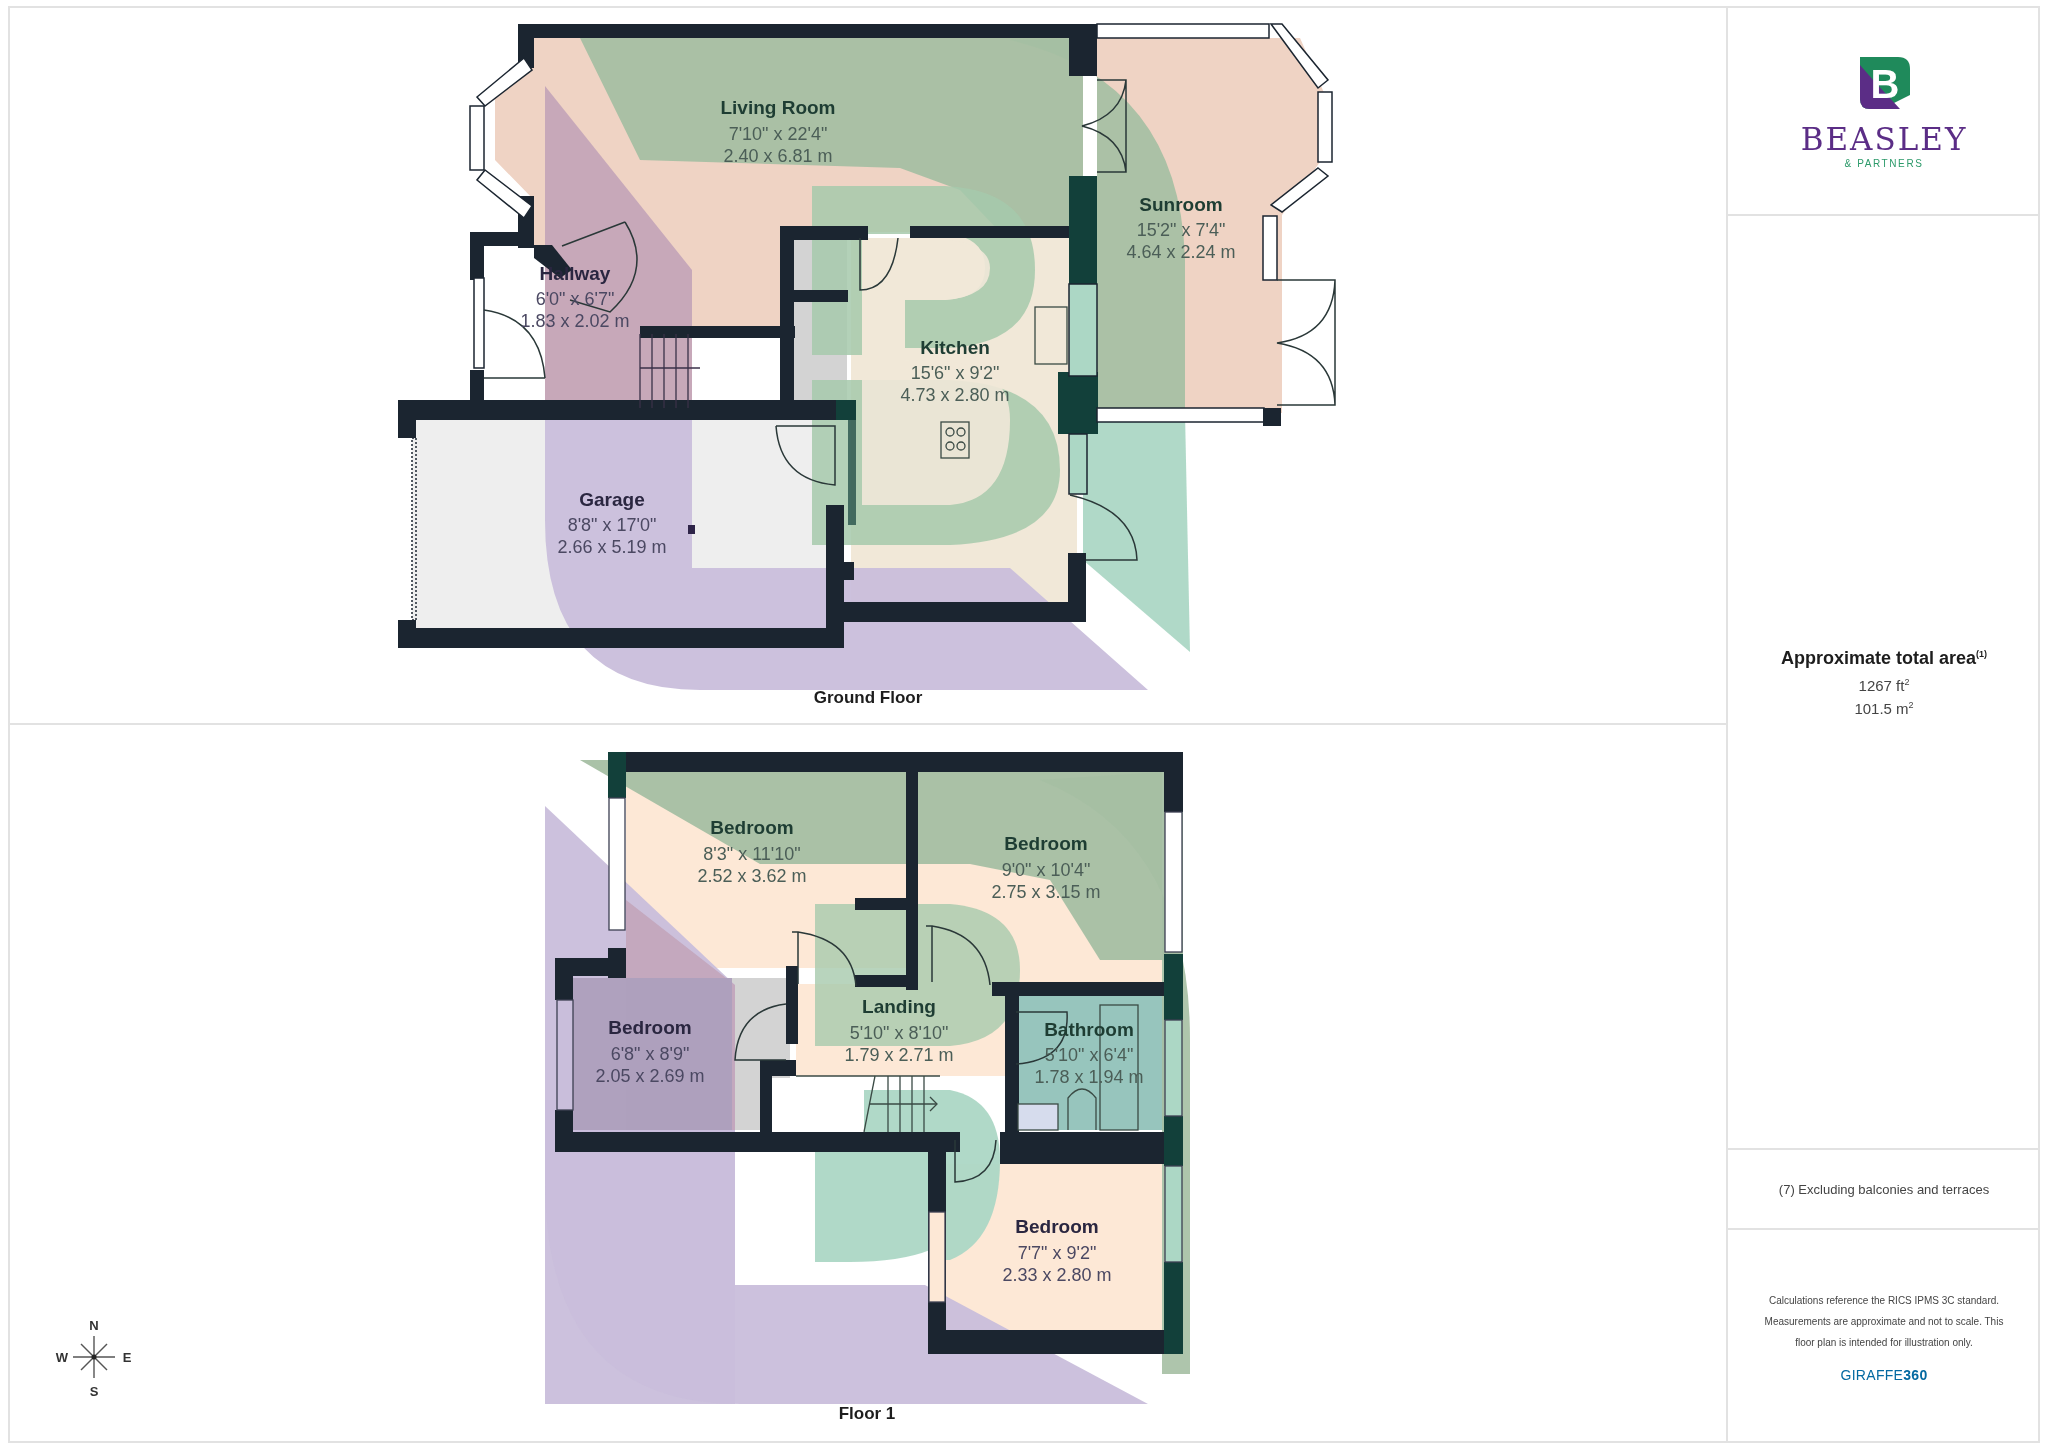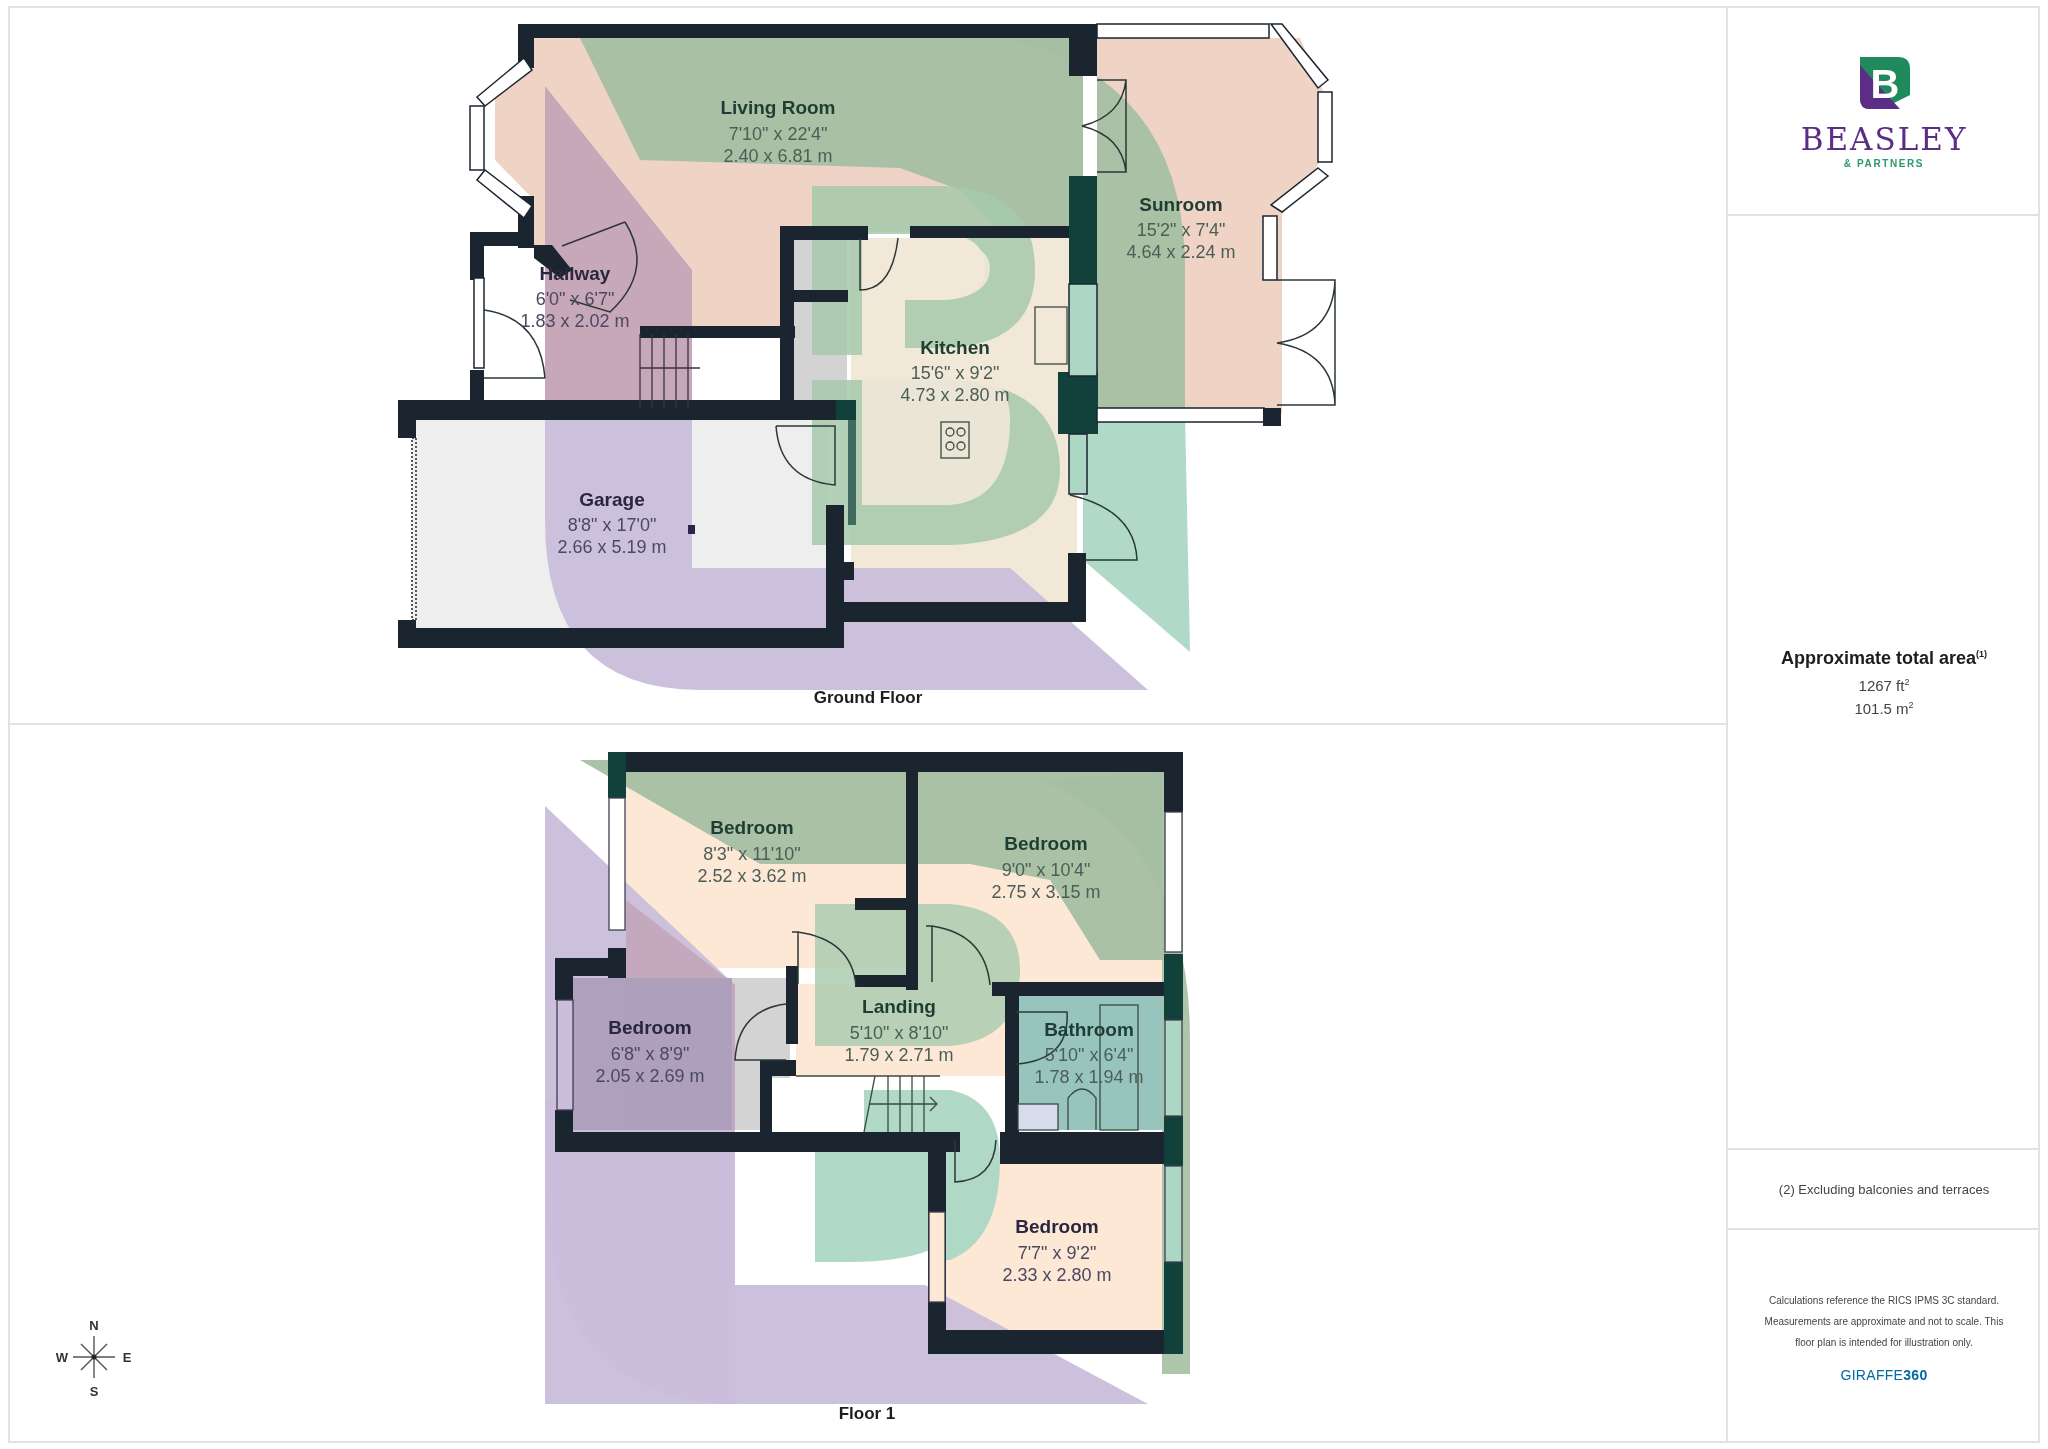--- a/index.html
+++ b/index.html
@@ -19,21 +19,21 @@
   .calc-sec { top: 1224px; height: 213px; border-bottom: none; }
   .area-title { font-weight: bold; font-size: 18px; color: #1d1d1d; }
   .area-title sup { font-size: 9px; font-weight: bold; }
   .area-val { font-size: 15px; color: #444; margin-top: 8px; }
   .area-val sup { font-size: 9px; }
   .footnote { font-size: 13px; color: #444; }
   .calc { font-size: 10px; color: #444; line-height: 21px; width: 250px; }
   .giraffe { font-size: 14px; color: #0369a1; margin-top: 14px; letter-spacing: 0.3px; }
   .giraffe b { font-weight: bold; }
   .brand-name { font-family: "DejaVu Serif", "Liberation Serif", serif; font-size: 31px; color: #5b2d86; letter-spacing: 2px; margin-top: 6px; text-align: right; }
-  .brand-sub { font-size: 10px; color: #2c9a6a; letter-spacing: 1.6px; font-weight: bold; margin-top: 1px; }
+  .brand-sub { font-size: 10px; color: #2c9a6a; letter-spacing: 1.6px; font-weight: normal; margin-top: 1px; }
   svg text { font-family: "Liberation Sans", "DejaVu Sans", sans-serif; }
   .rname { font-weight: bold; font-size: 19px; fill: #1e3d33; text-anchor: middle; }
   .rname.dark { fill: #2a2640; }
   .rdim { font-size: 18px; fill: #4b5e57; text-anchor: middle; }
   .rdim.dark { fill: #4b4862; }
   .flabel { font-weight: bold; font-size: 17px; fill: #1d1d1d; text-anchor: middle; }
   .compass-l { font-weight: bold; font-size: 13px; fill: #333; text-anchor: middle; }
 </style>
 </head>
 <body>
@@ -305,21 +305,21 @@
     </div>
     <div class="area-val">
       <span>1267 ft</span><sup>2</sup>
     </div>
     <div class="area-val" style="margin-top:6px">
       <span>101.5 m</span><sup>2</sup>
     </div>
   </div>
 
   <div class="side-sec foot-sec">
-    <div class="footnote">(2) Excluding balconies and terraces</div>
+    <div class="footnote">(7) Excluding balconies and terraces</div>
   </div>
 
   <div class="side-sec calc-sec">
     <div class="calc">Calculations reference the RICS IPMS 3C standard. Measurements are approximate and not to scale. This floor plan is intended for illustration only.</div>
     <div class="giraffe">
       <span>GIRAFFE</span><b>360</b>
     </div>
   </div>
 </div>
 

